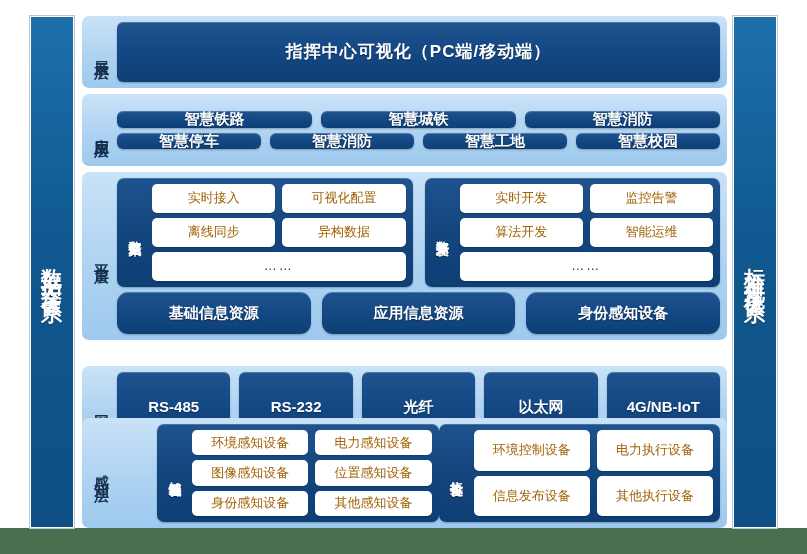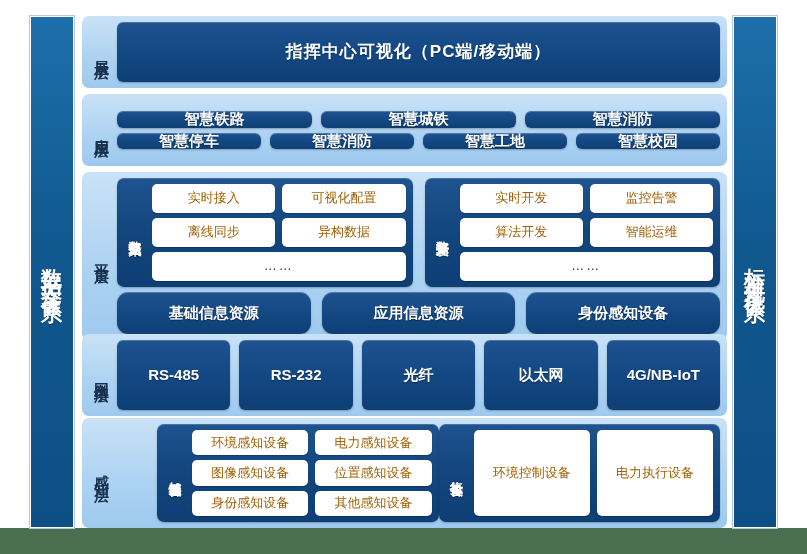--- a/index.html
+++ b/index.html
@@ -134,21 +134,21 @@
     box-shadow:0 1px 1px rgba(0,0,0,.2);
     text-align:center;
     line-height:1.1;
     box-sizing:border-box;
   }
   .wbox.dots{letter-spacing:2px;color:#333;}
   #platform-bottom{display:flex;gap:11px;flex:1;}
   #platform-bottom .chip{flex:1;border-radius:11px;}
 
   
-  #layer-network{top:334px;height:82px;}
+  #layer-network{top:366px;height:82px;}
   #network-row{display:flex;gap:9px;flex:1;}
   #network-row .chip{flex:1;}
 
   
   #layer-sensing{top:418px;height:110px;}
   #sensing-row{display:flex;flex:1;margin-left:40px;}
   #sensing-row .group{padding:6px 7px;}
   #sensing-row .wbox{font-size:13px;}
 
   .layer-sensing-label span{letter-spacing:7px;}
@@ -295,20 +295,24 @@
 
         <div class="group">
           <div class="group-label">
             <span>执行设备</span>
           </div>
           <div class="group-grid">
             <div class="grid-row">
               <div class="wbox">环境控制设备</div>
               <div class="wbox">电力执行设备</div>
             </div>
+            <div class="grid-row">
+              <div class="wbox">信息发布设备</div>
+              <div class="wbox">其他执行设备</div>
+            </div>
           </div>
         </div>
 
       </div>
     </div>
   </div>
 
 </div>
 
 </body></html>

